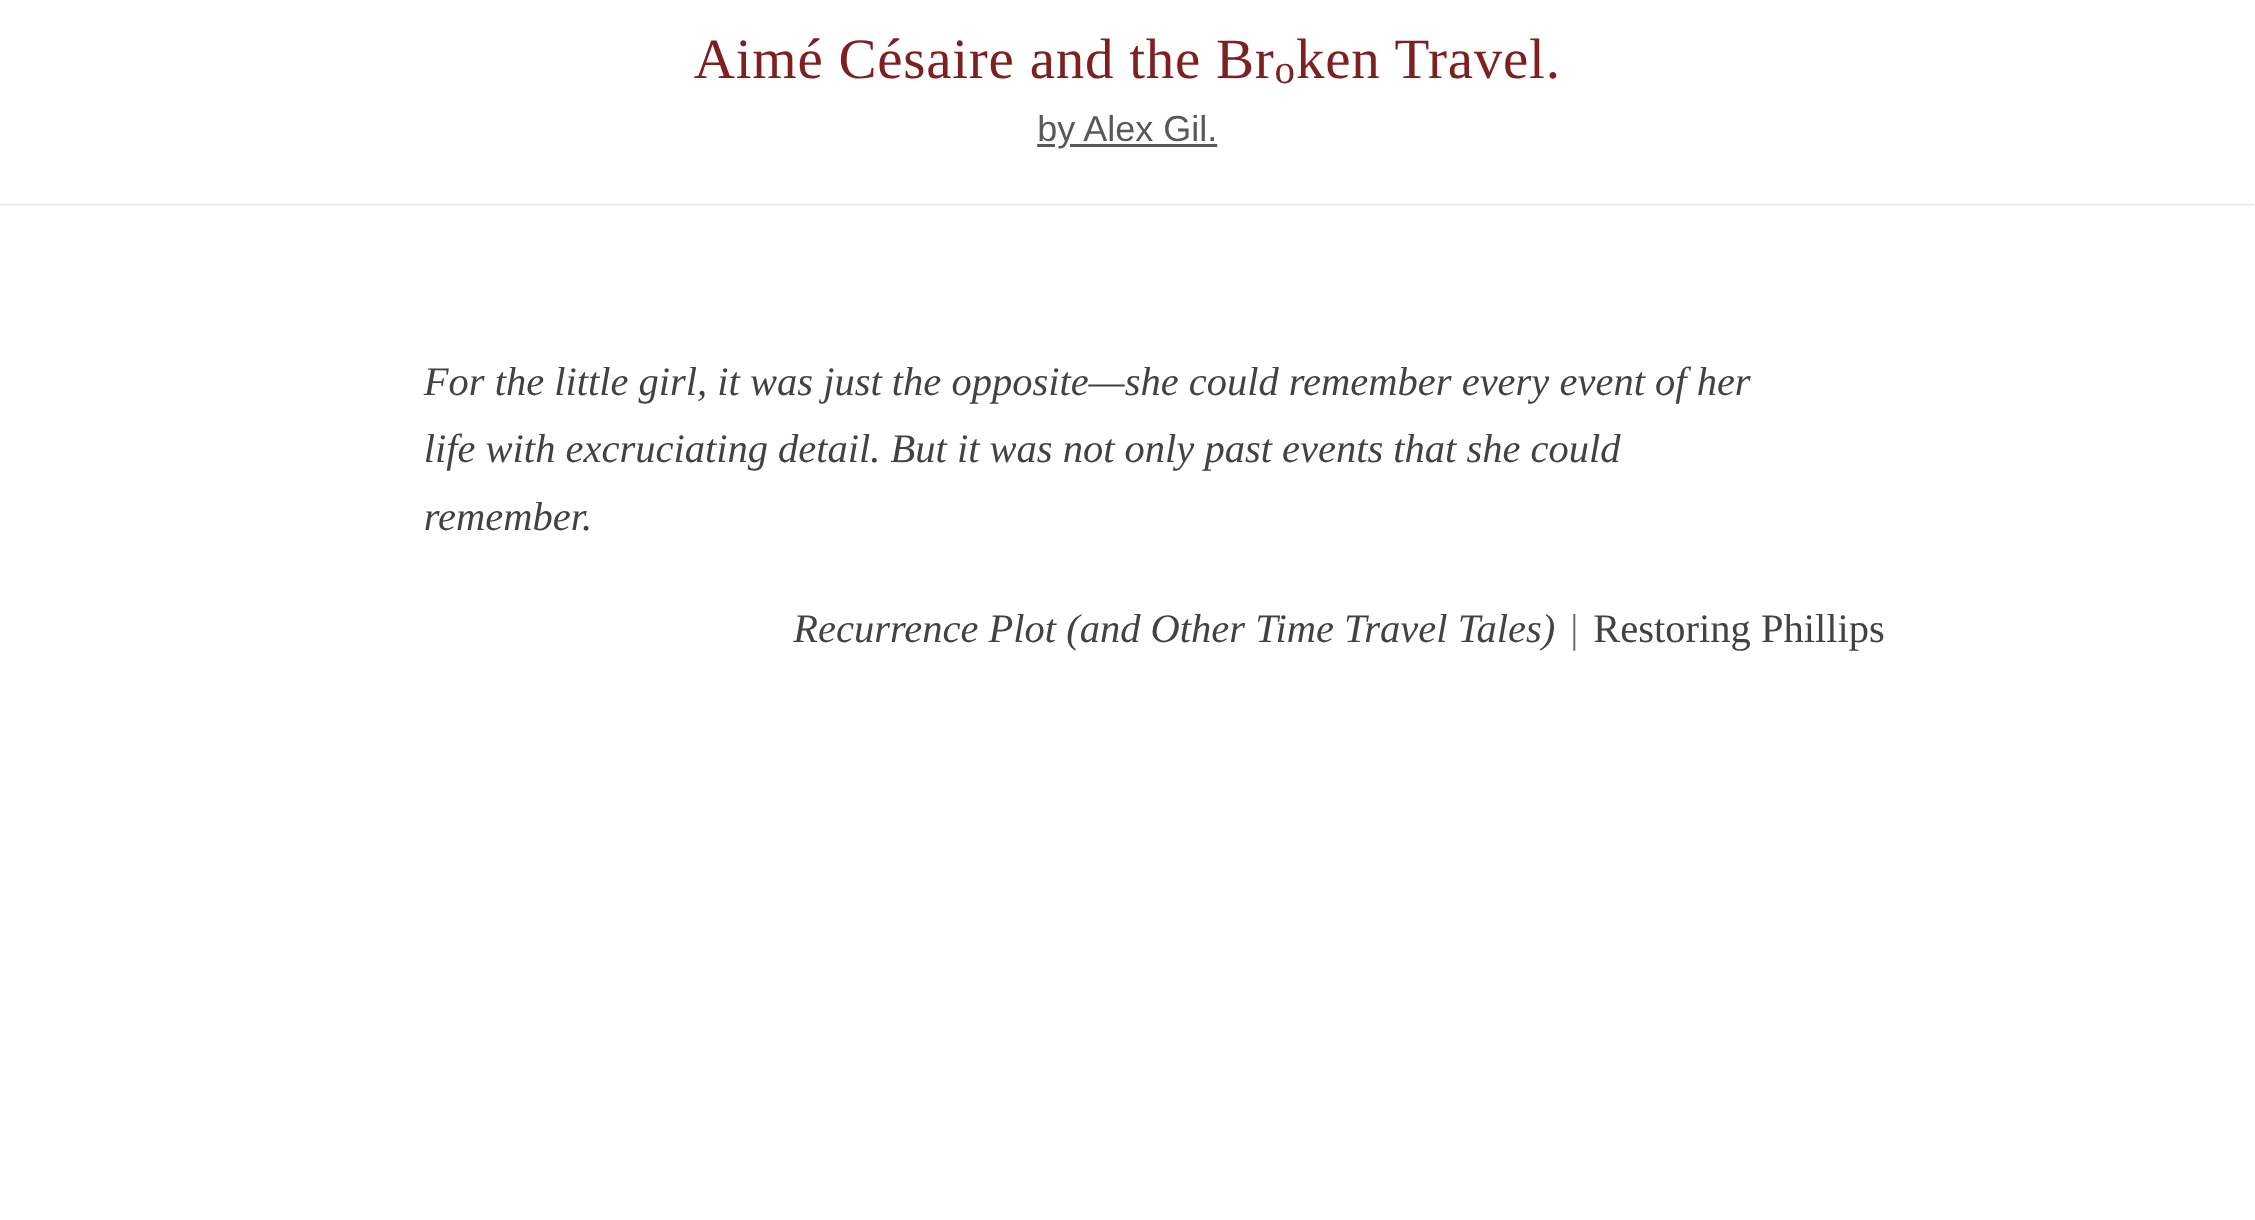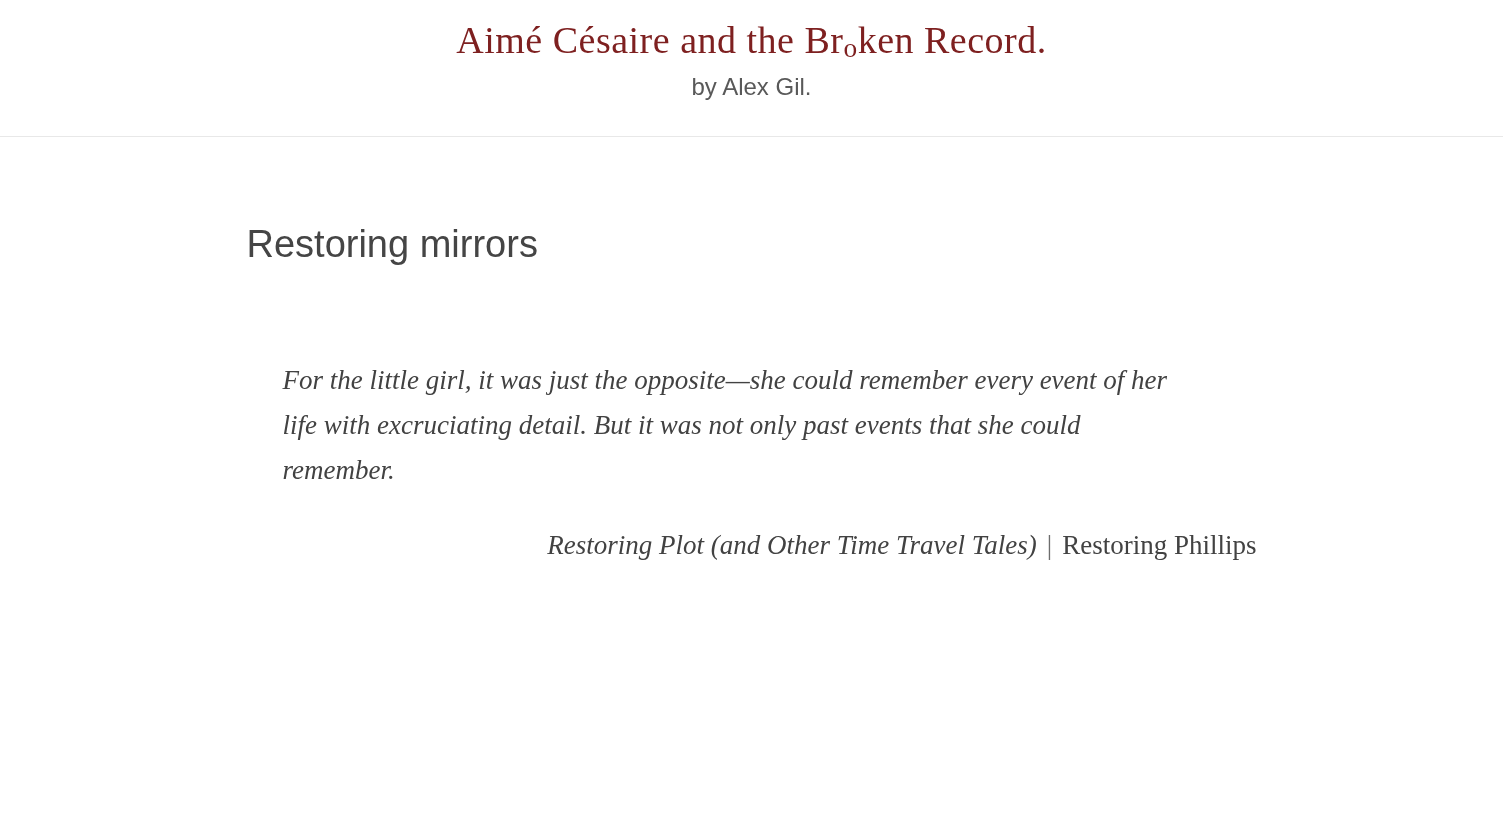--- a/index.html
+++ b/index.html
@@ -32,20 +32,21 @@
     font-size: 0.72em;
     vertical-align: -0.13em;
   }
   .byline {
     margin: 8px 0 0 0;
     font-family: "Liberation Sans", "DejaVu Sans", sans-serif;
     font-weight: 400;
     font-size: 24px;
     line-height: 30px;
     color: #595959;
+    text-decoration: underline;
   }
 
   
   .content {
     width: 1010px;
     margin: 0 auto;
   }
   .section-heading {
     margin: 88px 0 0 0;
     font-family: "Liberation Sans", "DejaVu Sans", sans-serif;
@@ -83,27 +84,26 @@
     font-style: normal;
     color: #6d6d6d;
     margin: 0 10px;
   }
   .citation .cite-author { font-style: normal; }
 </style>
 </head>
 <body>
 
 <header class="site-header">
-  <h1 class="site-title" style="color: rgb(126, 32, 32);"><span>Aimé Césaire and the Br</span><span class="dropped-o">o</span><span>ken Record.</span></h1>
+  <h1 class="site-title" style="color: rgb(126, 32, 32);"><span>Aimé Césaire and the Br</span><span class="dropped-o">o</span><span>ken Travel.</span></h1>
   <p class="byline" style="color: rgb(89, 89, 89);">by Alex Gil.</p>
 </header>
 
 <main class="content">
-  <h2 class="section-heading">Restoring mirrors</h2>
 
   <blockquote class="first">
     <p>For the little girl, it was just the opposite—she could remember every event of her life with excruciating detail. But it was not only past events that she could remember.</p>
     <span class="citation">
-      <span class="cite-title">Restoring Plot (and Other Time Travel Tales)</span><span class="cite-sep">|</span><span class="cite-author">Restoring Phillips</span>
+      <span class="cite-title">Recurrence Plot (and Other Time Travel Tales)</span><span class="cite-sep">|</span><span class="cite-author">Restoring Phillips</span>
     </span>
   </blockquote>
 
 </main>
 
 </body></html>

